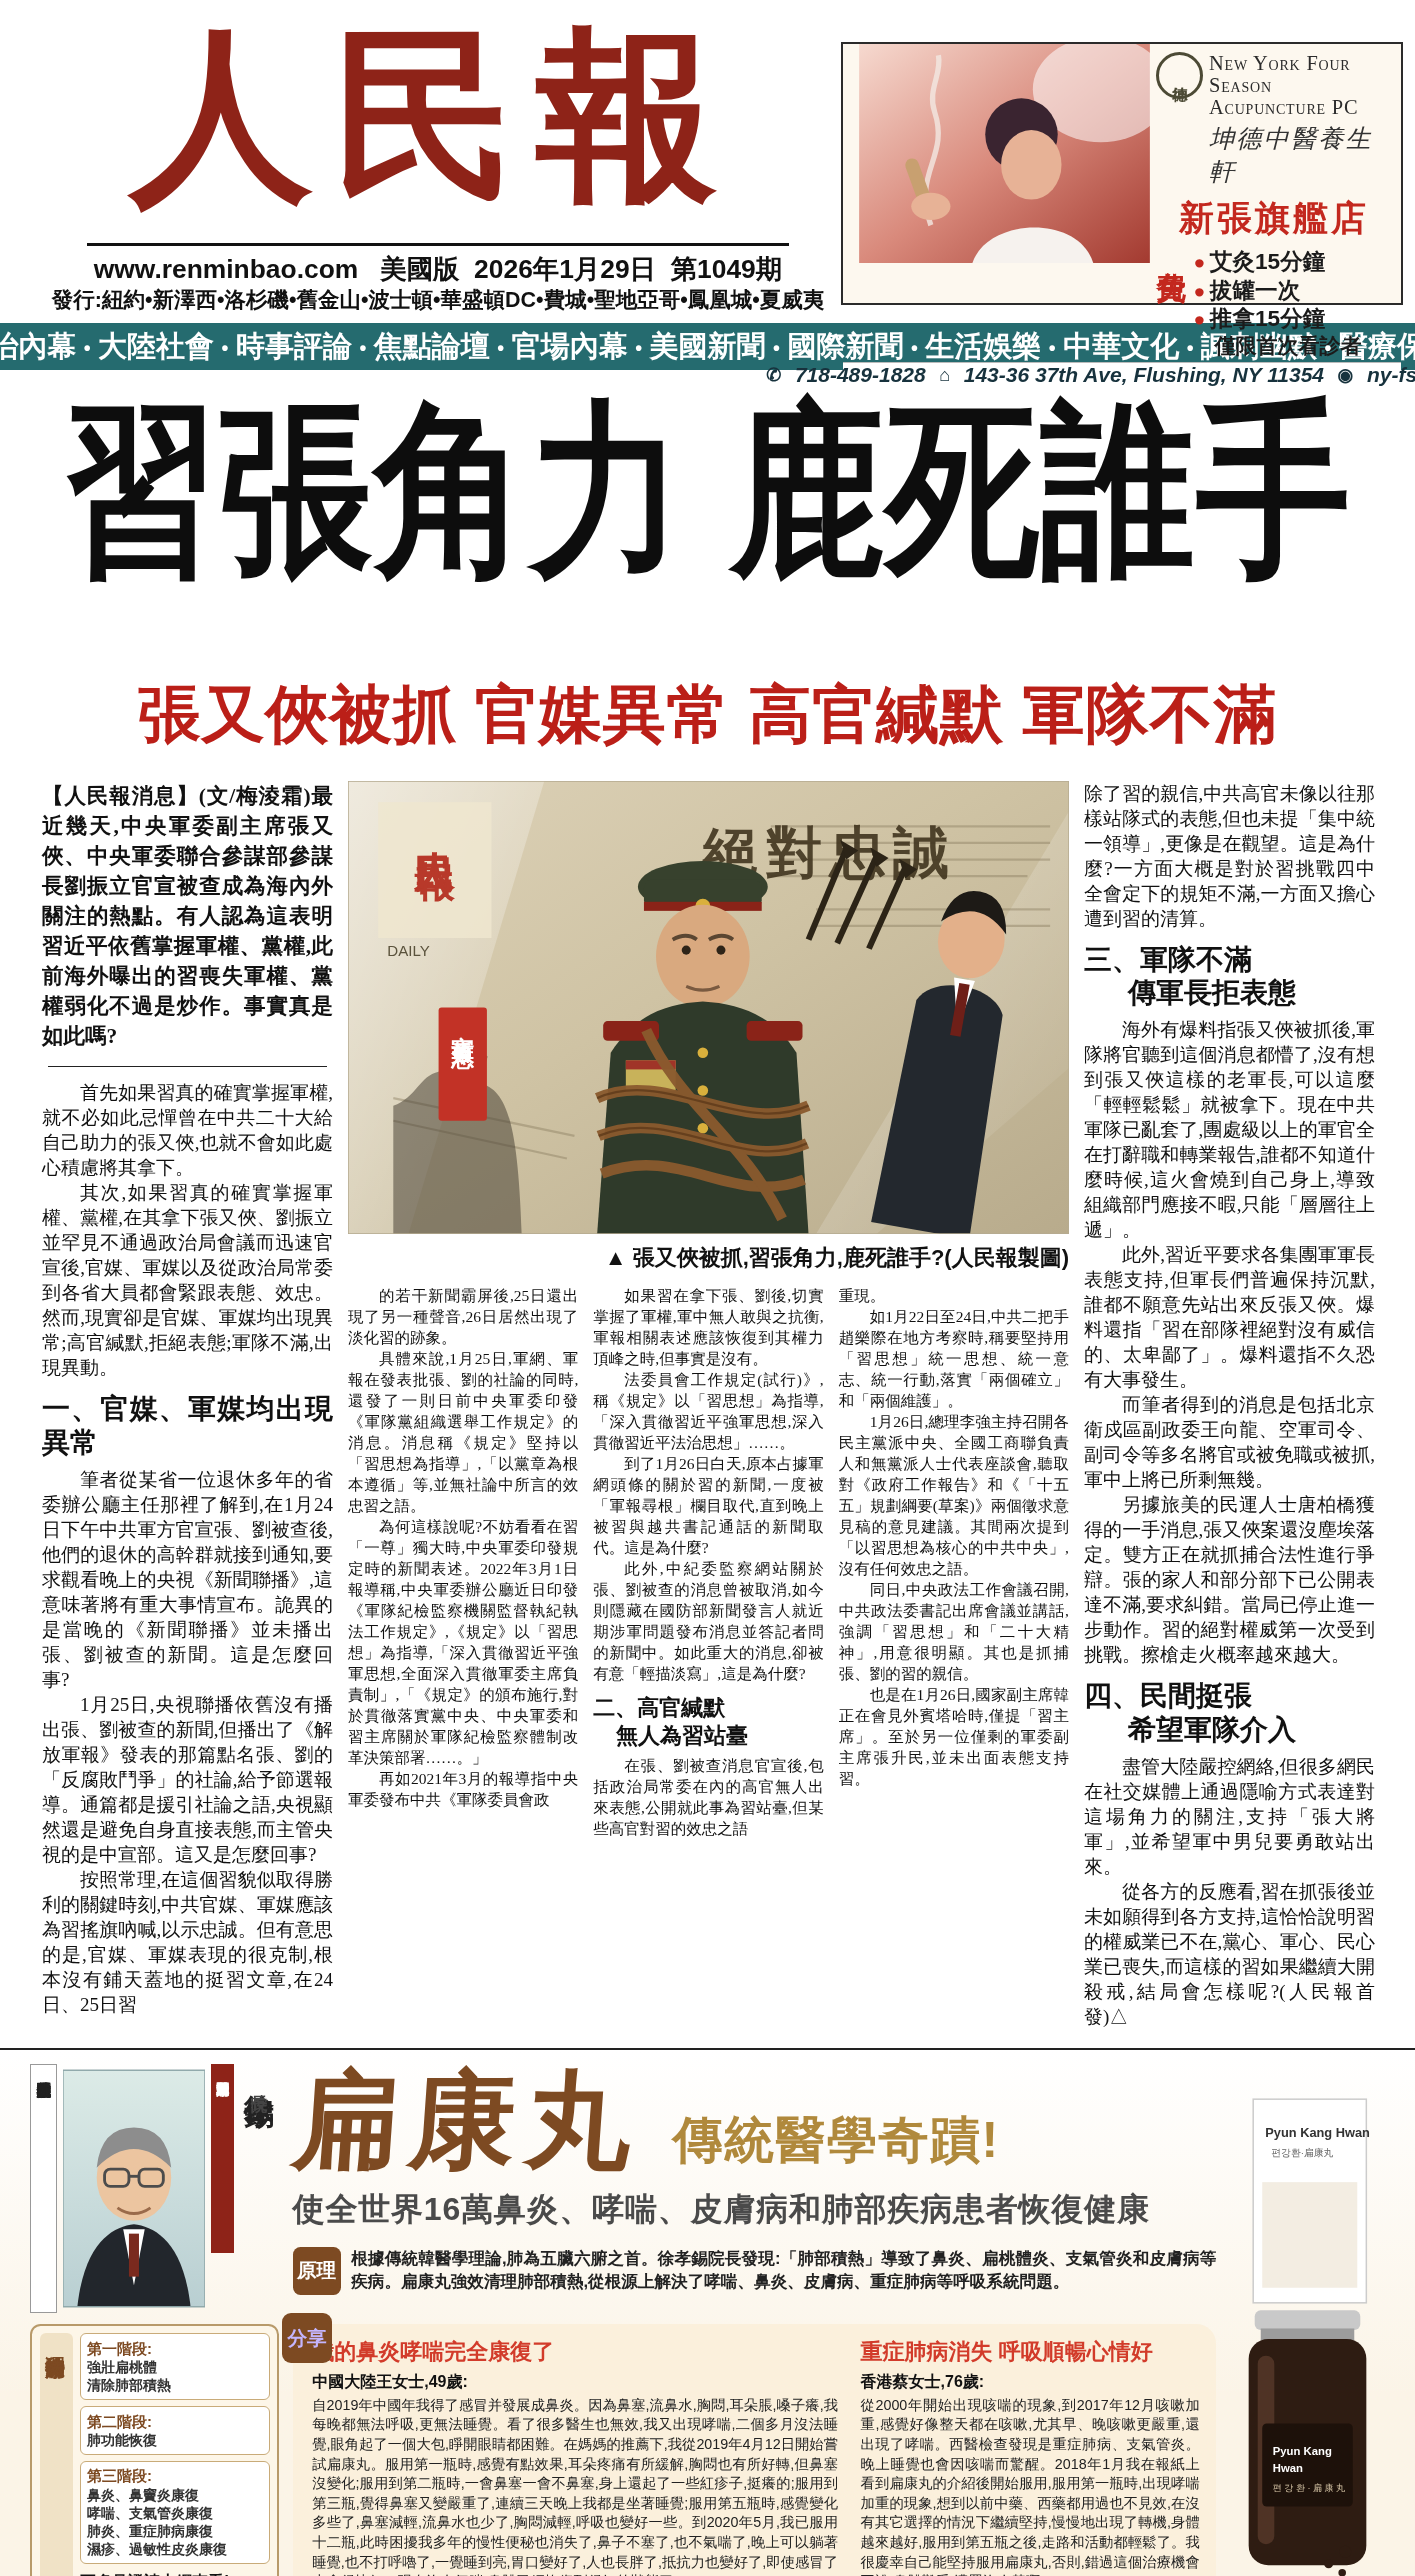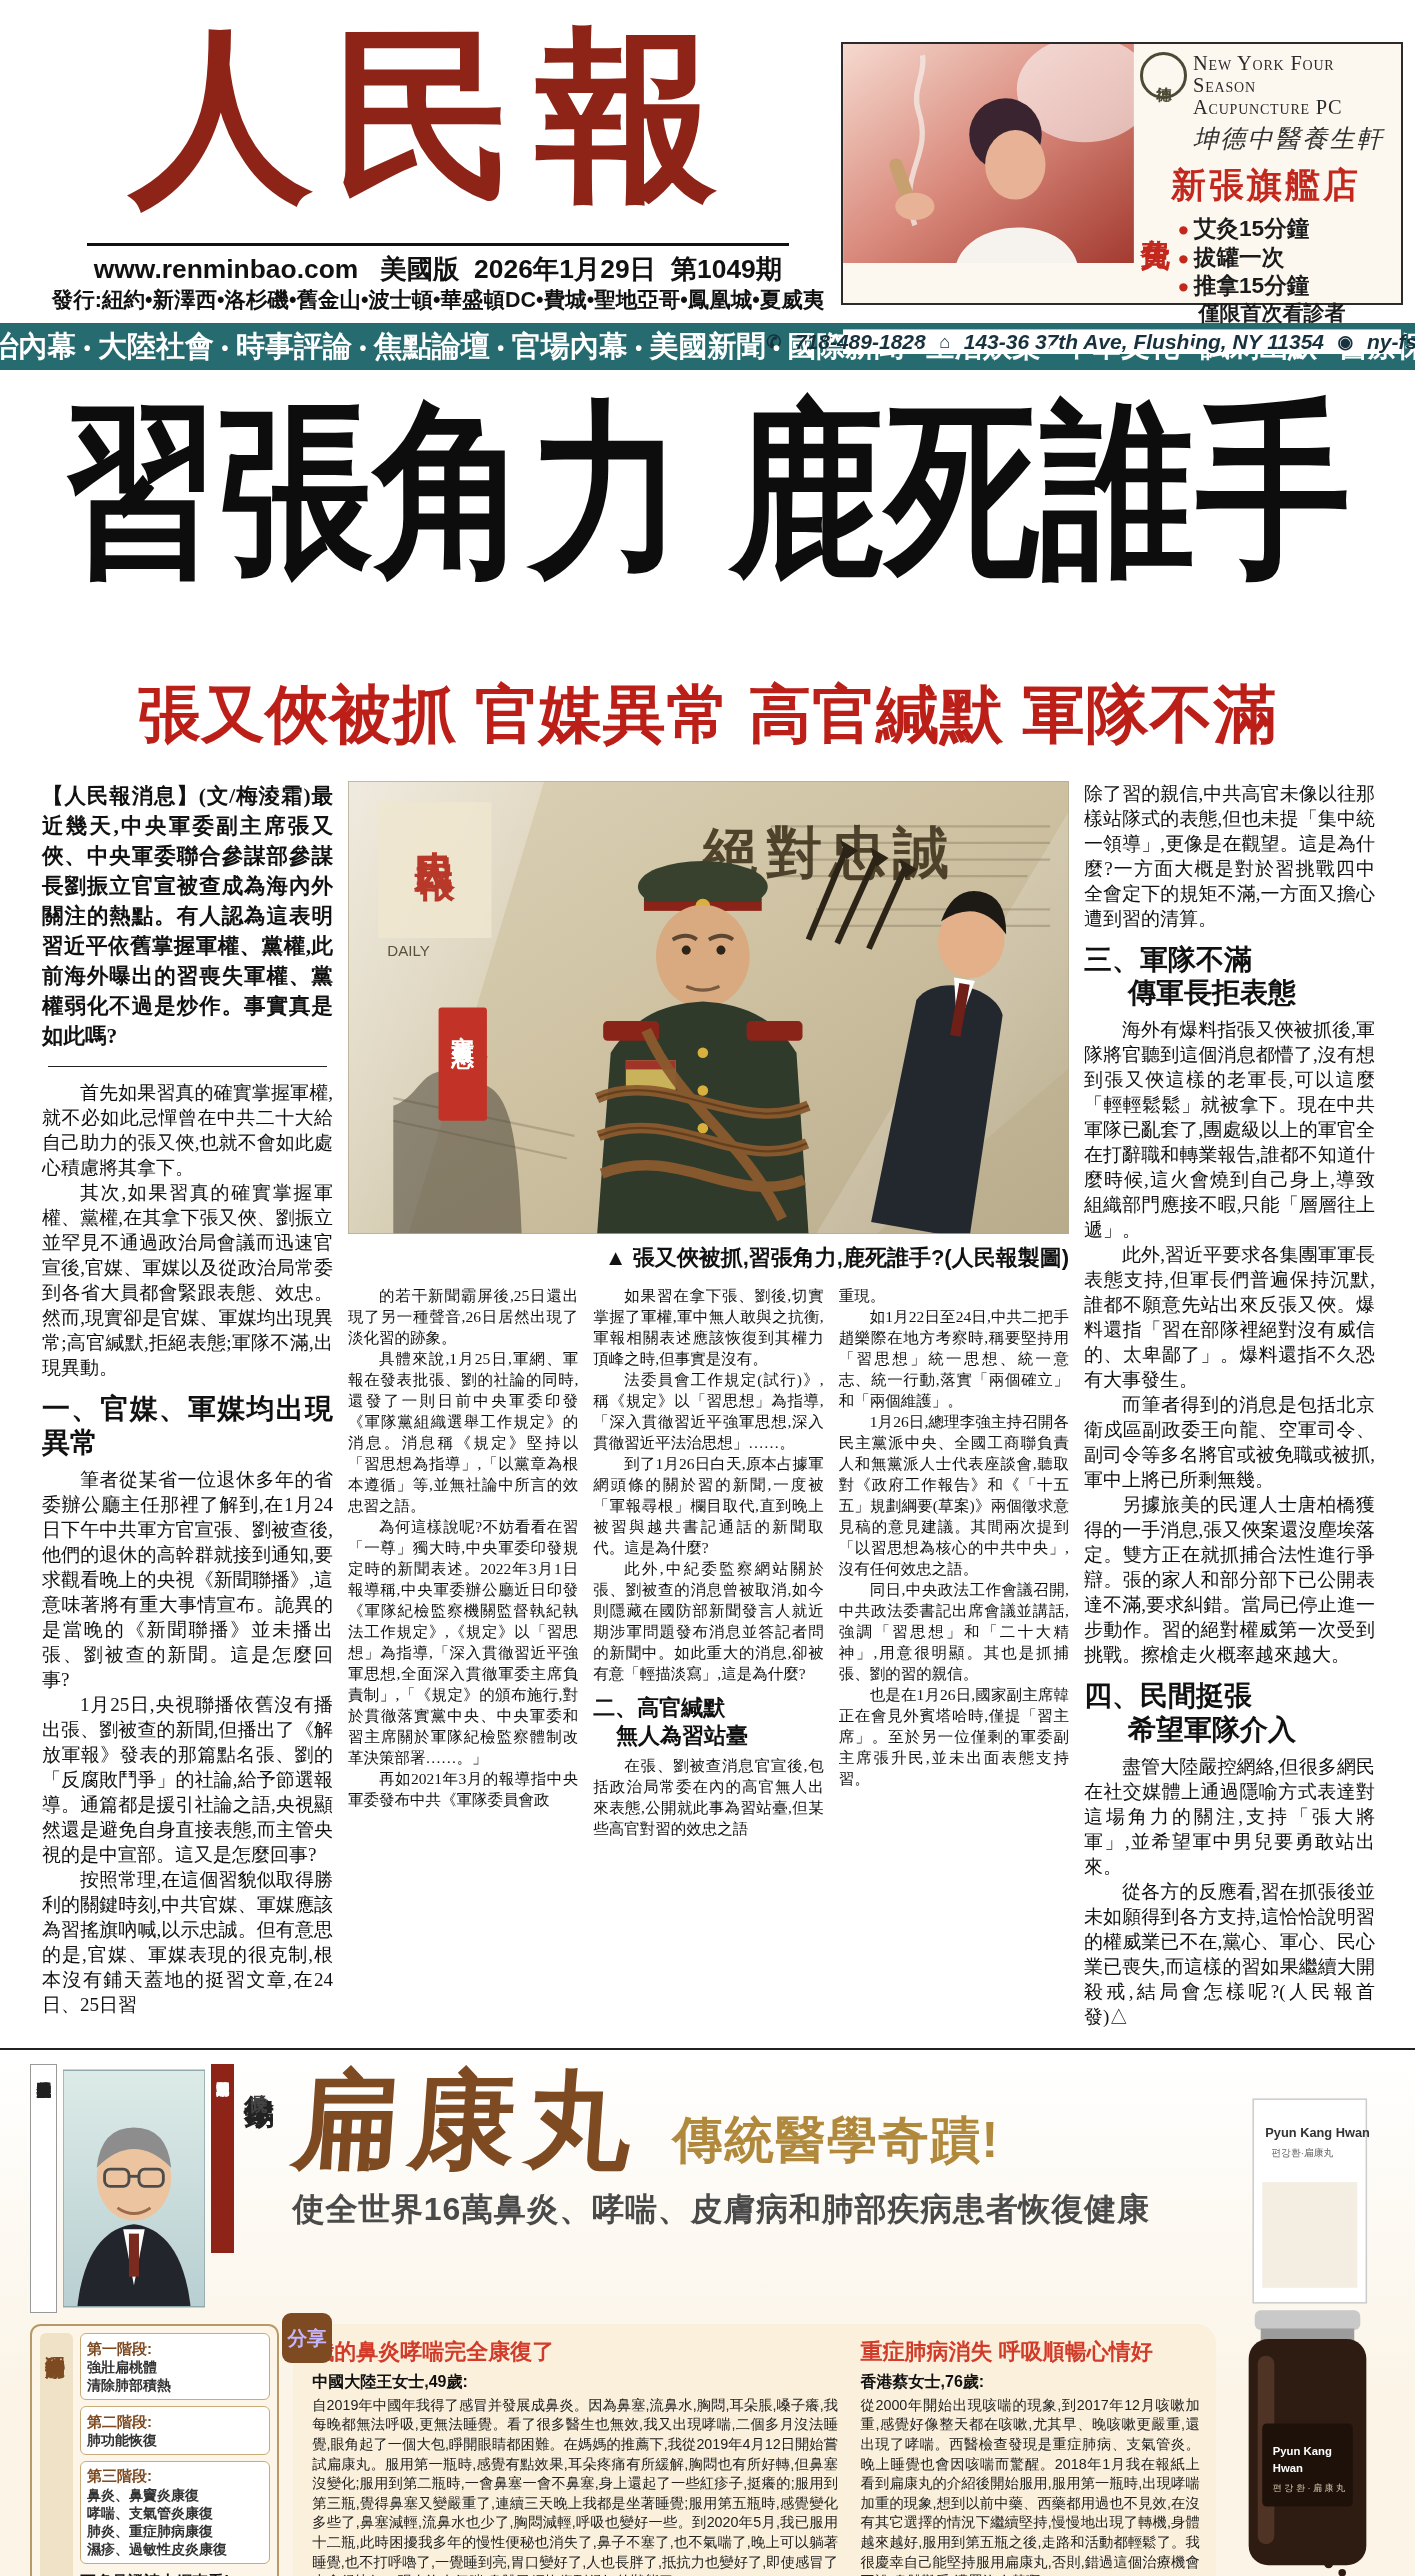--- a/index.html
+++ b/index.html
@@ -12,21 +12,21 @@
     font-family:"DejaVu Serif", serif; font-weight:900; font-size:183px; line-height:1.1;
     color:#8e2318; letter-spacing:19.6px; transform:scaleY(1.02); white-space:nowrap; }
   .mast-rule { position:absolute; left:87px; top:243px; width:702px; border-top:3px solid #111; }
   .mast-info { position:absolute; left:42px; top:252px; width:792px; text-align:center;
     font-family:"Liberation Sans", sans-serif; font-weight:bold; font-size:26.4px; white-space:nowrap; }
   .mast-dist { position:absolute; left:19px; top:285px; width:838px; text-align:center;
     font-family:"Liberation Sans", sans-serif; font-weight:bold; font-size:21.5px; white-space:nowrap; }
 
   
   .top-ad { position:absolute; right:12px; top:42px; width:562px; height:263px; border:2.3px solid #2b2b2b; background:#fdf8ef; display:flex; flex-direction:column; }
-  .top-ad-main { flex:1; display:flex; }
+  .top-ad-main { flex:1; display:flex;margin-left:16px; }
   .top-ad-photo { width:291px; height:100%; position:relative; overflow:hidden; }
   .top-ad-right { flex:1; padding:7.5px 9px 3px 6px; position:relative; }
   .ta-logo-row { display:flex; align-items:flex-start; gap:6px; }
   .ta-seal { width:47px; height:47px; border-radius:50%; border:3px solid #4c4a35; color:#4c4a35;
     display:flex; align-items:center; justify-content:center; font-size:15px; font-weight:bold;
     writing-mode:vertical-rl; text-orientation:upright; flex:0 0 auto; }
   .ta-name-en { font-family:"Liberation Serif", serif; font-size:20.4px; line-height:1.1; color:#2b2b2b; font-variant:small-caps; letter-spacing:0.8px; }
   .ta-name-cn { font-size:25px; color:#333; margin-top:3px; letter-spacing:2.3px; font-style:italic; }
   .ta-banner { color:#c3281e; font-weight:900; font-size:35px; text-align:center; margin-top:7.5px; font-family:"Liberation Sans", sans-serif; letter-spacing:3px; }
   .ta-offer-row { display:flex; margin-top:6px; gap:7.5px; }
@@ -398,20 +398,24 @@
         </div>
       </div>
     </div>
 
     <div class="pk-center">
       <div class="pk-brand-row">
         <div class="pk-brand">扁康丸</div>
         <div class="pk-head">傳統醫學奇蹟!</div>
       </div>
       <div class="pk-sub">使全世界16萬鼻炎、哮喘、皮膚病和肺部疾病患者恢復健康</div>
+      <div class="pk-principle">
+        <div class="pk-badge">原理</div>
+        <div class="pk-principle-text">根據傳統韓醫學理論,肺為五臟六腑之首。徐孝錫院長發現:「肺部積熱」導致了鼻炎、扁桃體炎、支氣管炎和皮膚病等疾病。扁康丸強效清理肺部積熱,從根源上解決了哮喘、鼻炎、皮膚病、重症肺病等呼吸系統問題。</div>
+      </div>
     </div>
 
     <div class="pk-stages">
       <div class="pk-therapy-title">獨特的扁康療法</div>
       <div class="pk-stage-list">
         <div class="pk-stage">
           <b>第一階段:</b><span class="st-text">強壯扁桃體
 清除肺部積熱</span>
         </div>
         <div class="pk-stage">

